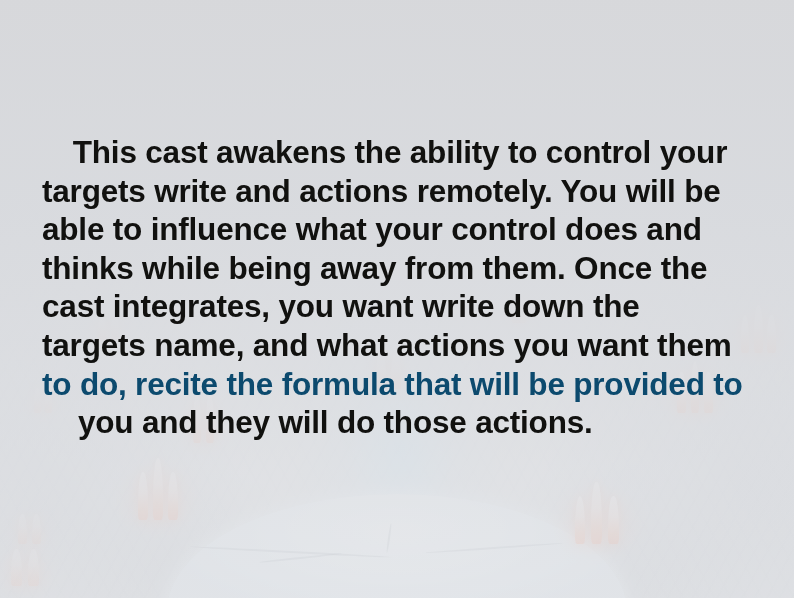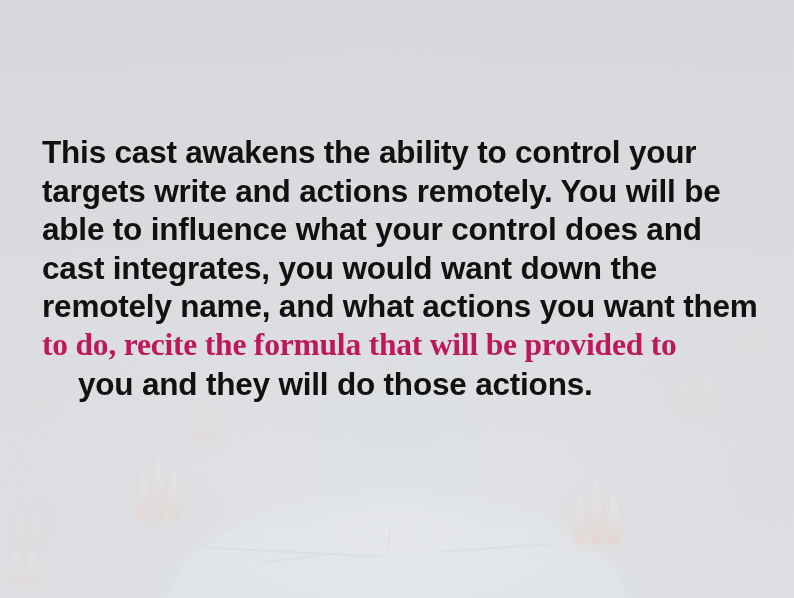--- a/index.html
+++ b/index.html
@@ -222,22 +222,23 @@
       <div class="crystal" style="left: 64%; bottom: 46%; width: 22px; height: 26px; opacity: 0.28;">
         <span class="halo"></span>
         <span class="spire" style="width: 64.5161%; height: 100%; left: 17.7419%;"></span>
       </div>
     </div>
 
   <div class="bg-layer" id="veil"></div>
   <div class="bg-layer" id="veil-top"></div>
 
   <div id="text-block">
-      <div class="body-line" style="color: rgb(17, 17, 15);">This cast awakens the ability to control your</div>
+      <div class="body-line" style="color: rgb(17, 17, 15); text-align: center;">This cast awakens the ability to control your</div>
       <div class="body-line" style="color: rgb(17, 17, 15);">targets write and actions remotely. You will be</div>
       <div class="body-line" style="color: rgb(17, 17, 15);">able to influence what your control does and</div>
-      <div class="body-line" style="color: rgb(17, 17, 15);">cast integrates, you would want down the</div>
-      <div class="body-line" style="color: rgb(17, 17, 15);">remotely name, and what actions you want them</div>
-      <div class="body-line" style="color: #be185d; font-family: Liberation Serif, serif;">to do, recite the formula that will be provided to</div>
+      <div class="body-line" style="color: rgb(17, 17, 15);">thinks while being away from them. Once the</div>
+      <div class="body-line" style="color: rgb(17, 17, 15);">cast integrates, you want write down the</div>
+      <div class="body-line" style="color: rgb(17, 17, 15);">targets name, and what actions you want them</div>
+      <div class="body-line" style="color: #0c4a6e;">to do, recite the formula that will be provided to</div>
       <div class="body-line" style="color: rgb(17, 17, 15); margin-left: 36px;">you and they will do those actions.</div>
     </div>
 
 </div>
 
 </body></html>

